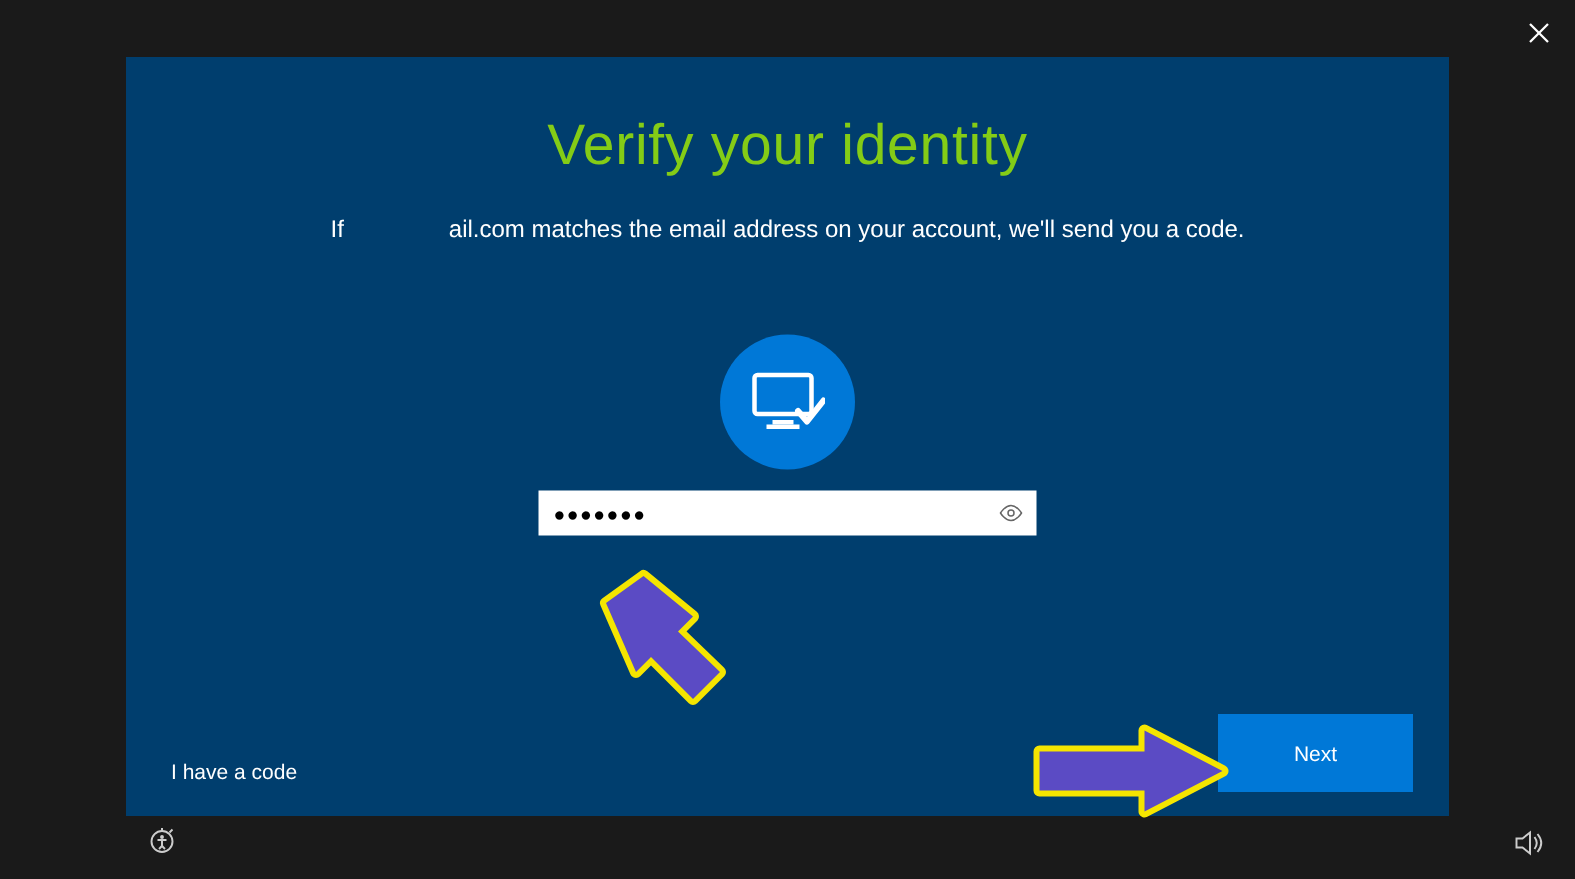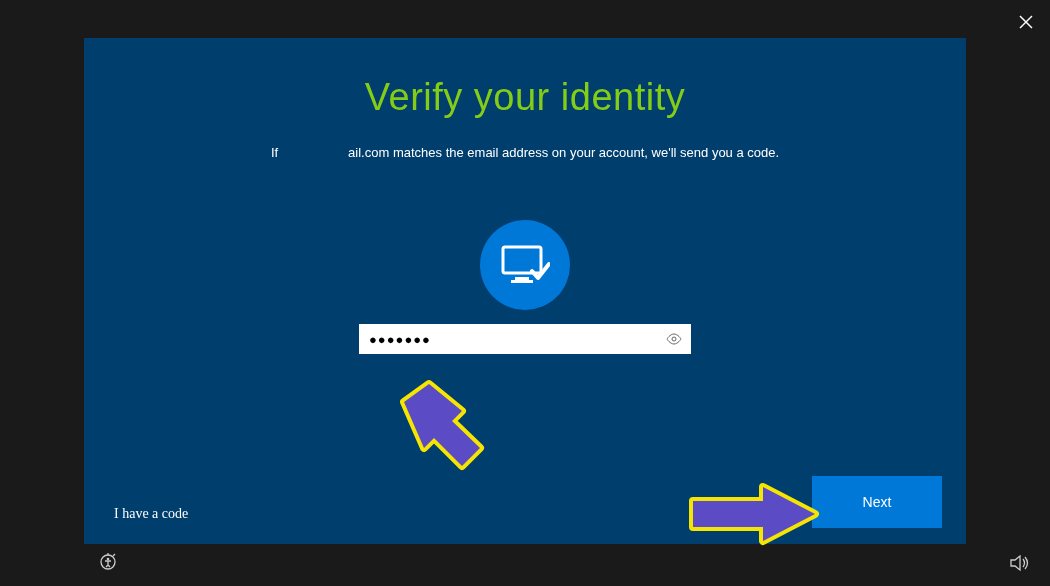--- a/index.html
+++ b/index.html
@@ -36,21 +36,21 @@
     }
     .title {
       color: #84cc16;
       font-weight: 300;
       font-size: 38px;
       text-align: center;
       letter-spacing: 0.5px;
     }
     .subtitle {
       color: #fff;
-      font-size: 13px;
+      font-size: 16px;
       text-align: center;
       margin-top: 26px;
       padding: 0 40px;
     }
     .subtitle .gap { display:inline-block; width: 70px; }
     .icon-circle {
       width: 90px; height: 90px;
       border-radius: 50%;
       background: #0078d7;
       margin: 60px auto 0;
@@ -81,21 +81,20 @@
       cursor: pointer;
       color: #555;
     }
     .have-code {
       position: absolute;
       left: 30px;
       bottom: 22px;
       color: #fff;
       font-size: 14px;
       cursor: pointer;
-      font-family: Liberation Serif, serif;
     }
     .next-btn {
       position: absolute;
       right: 24px;
       bottom: 16px;
       width: 130px;
       height: 52px;
       background: #0078d7;
       color: #fff;
       border: none;

